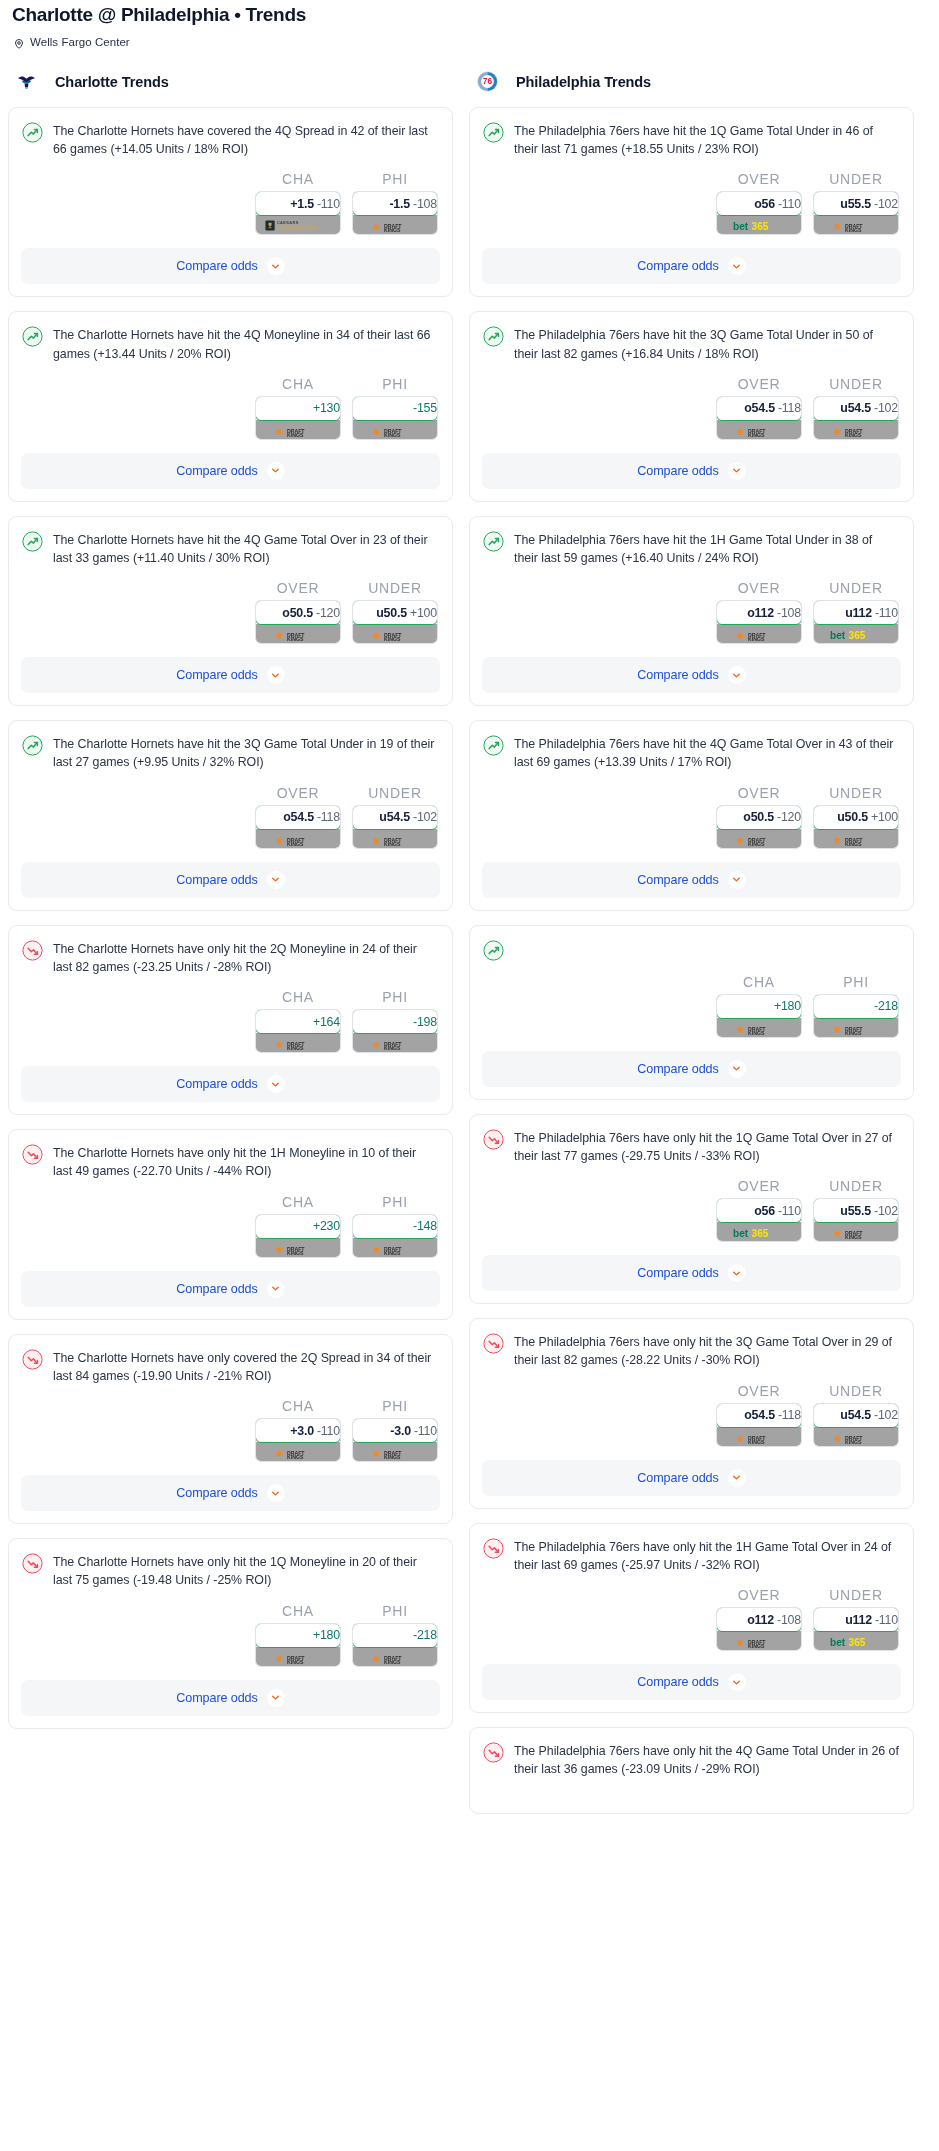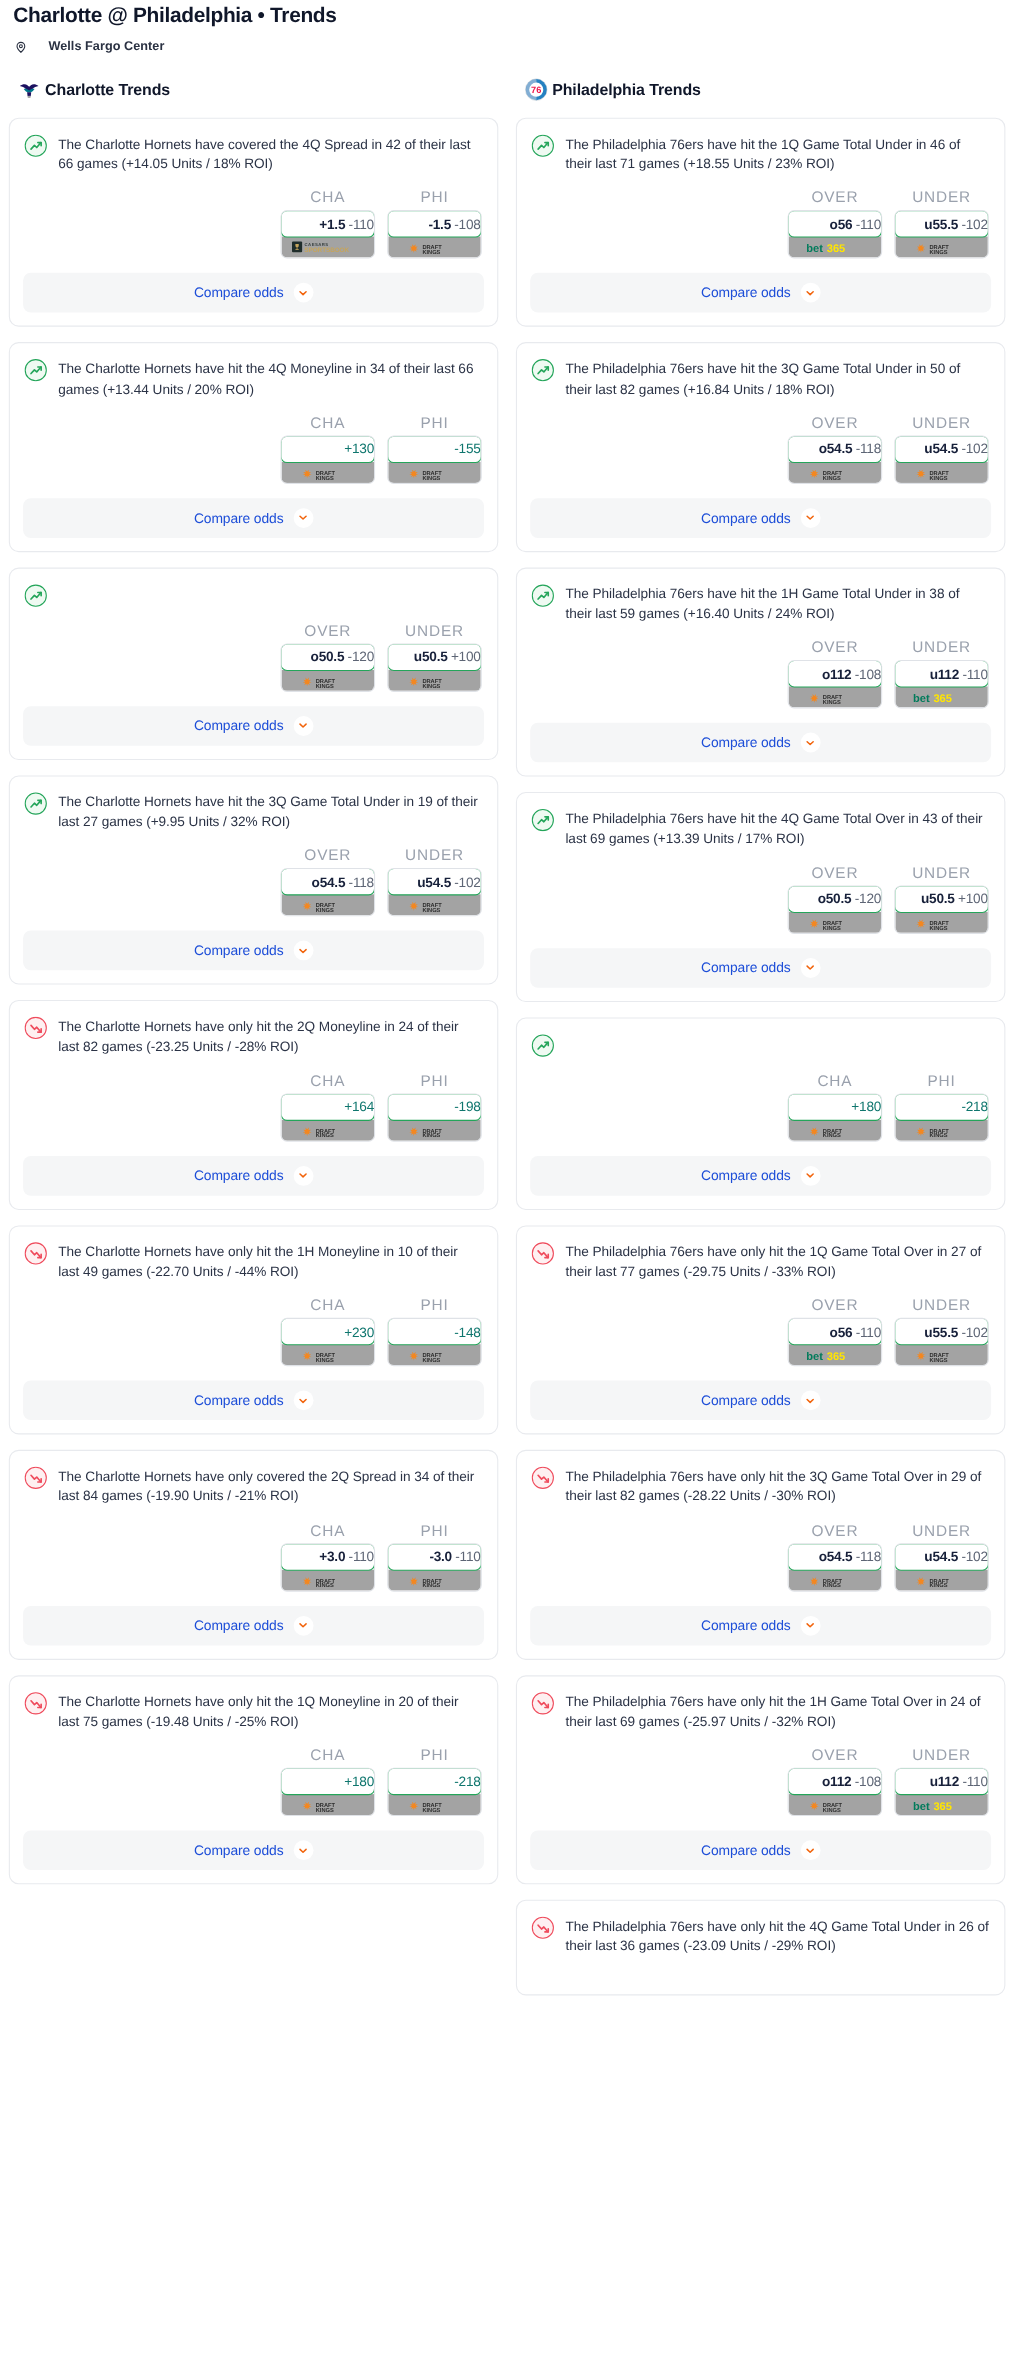--- a/index.html
+++ b/index.html
@@ -19,40 +19,39 @@
     font-size: 19px;
     font-weight: 700;
     letter-spacing: -0.3px;
     color: #10172a;
     padding: 4px 0 0 4px;
     line-height: 1.2;
   }
   .venue-row {
     display: flex;
     align-items: center;
-    gap: 19px;
+    gap: 5px;
     padding: 9px 0 0 5px;
-    font-weight: bold;
   }
   .venue-row .pin { width: 12px; height: 12px; display: block; flex: none; }
   .venue-label { font-size: 11.5px; color: #2a3142; letter-spacing: 0.05px; }
 
   
   .columns {
     display: flex;
     gap: 16px;
     margin-top: 22px;
     align-items: flex-start;
   }
   .column { width: 445px; flex: none; }
 
   .col-head {
     display: flex;
     align-items: center;
-    gap: 4px;
+    gap: 18px;
     padding-left: 8px;
     margin-bottom: 13px;
     height: 24px;
   }
   .col-head .team-logo { width: 21px; height: 21px; flex: none; display: block; }
   .col-head-title {
     font-size: 14.5px;
     font-weight: 700;
     color: #10172a;
     letter-spacing: -0.1px;
@@ -286,20 +285,21 @@
             </span>
           </div>
         </div>
         <div class="card">
           <div class="card-body">
             <span class="trend-icon"><svg viewBox="0 0 21 21" width="21" height="21">
                 <circle cx="10.5" cy="10.5" r="9.6" fill="#effaf2" stroke="#24a55a" stroke-width="1"></circle>
                 <path d="M6.2 13.6 L9.3 10.2 L11.4 12.1 L15.2 7.6" fill="none" stroke="#24a55a" stroke-width="1.5" stroke-linecap="round" stroke-linejoin="round"></path>
                 <path d="M12.4 7.6 L15.4 7.6 L15.4 10.5" fill="none" stroke="#24a55a" stroke-width="1.5" stroke-linecap="round" stroke-linejoin="round"></path>
               </svg></span>
+            <div class="trend-text">The Charlotte Hornets have hit the 4Q Game Total Over in 23 of their last 33 games (+11.40 Units / 30% ROI)</div>
           </div>
           <div class="odds-row">
             <div class="odds-col">
               <div class="odds-cap">OVER</div>
               <div class="odds-box">
                 <div class="odds-top">
                   <span class="odds-line">o50.5</span>
                   <span class="odds-price">-120</span>
                 </div>
                 <div class="odds-book">

